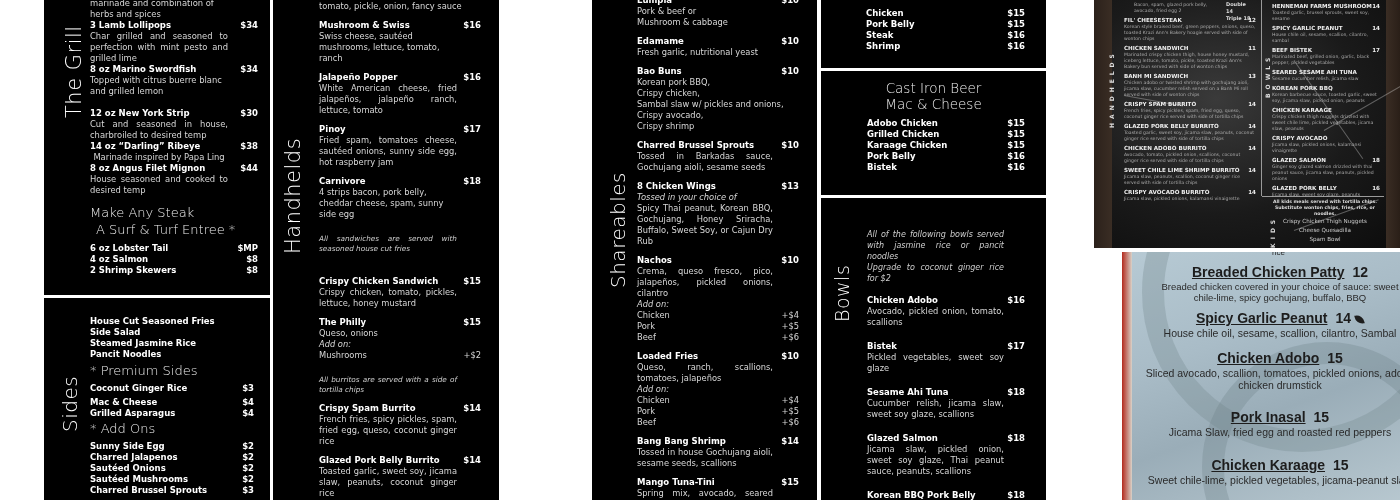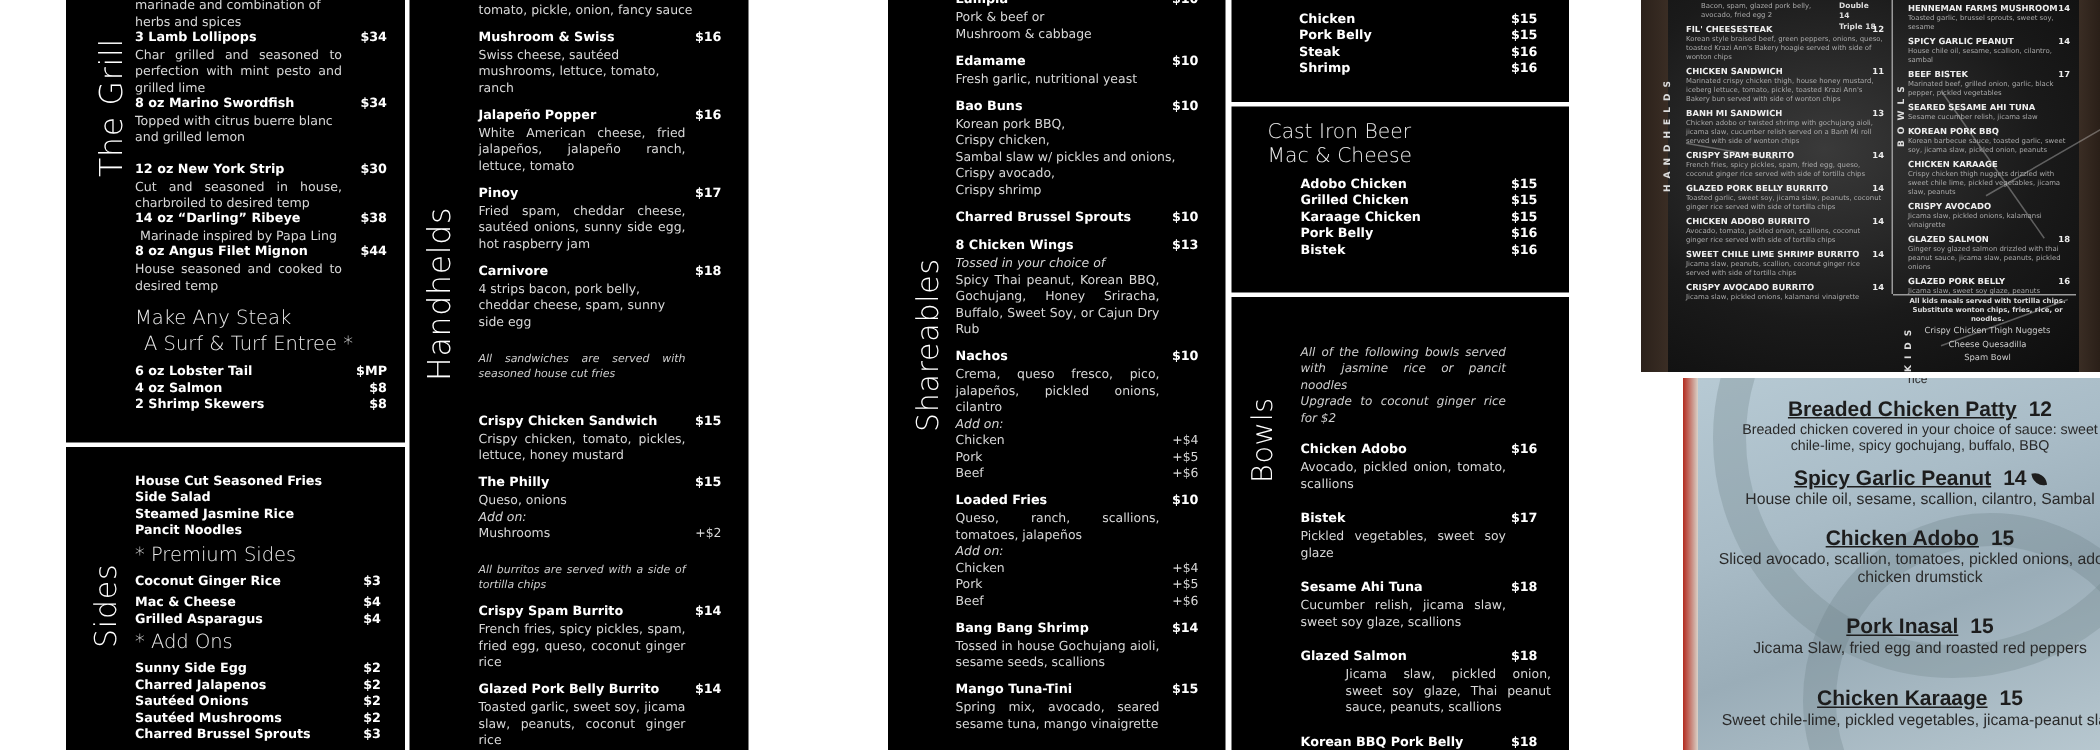--- a/index.html
+++ b/index.html
@@ -15,21 +15,21 @@
   .items { position: absolute; }
   .item { position: relative; }
   .row { display: flex; justify-content: space-between; align-items: baseline; }
   .name { font-weight: bold; font-size: 8.5px; line-height: 11px; color: #fff; }
   .price { font-weight: bold; font-size: 8.5px; line-height: 11px; color: #fff; }
   .desc { font-size: 8.3px; line-height: 11px; color: #d8d8d8; text-align: justify; }
   .note { font-style: italic; font-size: 7.3px; line-height: 10px; color: #cfcfcf; text-align: justify; }
   .addon-h { font-style: italic; font-size: 8.3px; line-height: 11px; color: #d8d8d8; }
   .addon { display: flex; justify-content: space-between; font-size: 8.3px; line-height: 11px; color: #d8d8d8; }
   .sub-h { font-weight: 300; font-size: 13px; line-height: 17px; color: #eee; }
-  .center-h { font-weight: 300; font-size: 13.5px; line-height: 16px; color: #eee; margin-left: 24px; }
+  .center-h { text-align: center; font-weight: 300; font-size: 13.5px; line-height: 16px; color: #eee; }
 
   
   .grill .desc { font-size: 8.4px; }
 
   
   .photo1 {
     position: absolute; left: 1094px; top: 0; width: 306px; height: 248px;
     background: radial-gradient(ellipse at 40% 40%, #3a3a3a 0%, #1a1a1a 55%, #0c0c0c 100%);
     overflow: hidden;
   }
@@ -184,21 +184,21 @@
           <span class="name">Jalapeño Popper</span>
           <span class="price">$16</span>
         </div>
       <div class="desc" style="width:138px;">White American cheese, fried jalapeños, jalapeño ranch, lettuce, tomato</div>
     </div>
     <div class="item" style="margin-bottom:8px;">
       <div class="row">
           <span class="name">Pinoy</span>
           <span class="price">$17</span>
         </div>
-      <div class="desc" style="width:138px;">Fried spam, cheddar cheese, sautéed onions, sunny side egg, hot raspberry jam</div>
+      <div class="desc" style="width:138px;">Fried spam, tomatoes cheese, sautéed onions, sunny side egg, hot raspberry jam</div>
     </div>
     <div class="item" style="margin-bottom:14px;">
       <div class="row">
           <span class="name">Carnivore</span>
           <span class="price">$18</span>
         </div>
       <div class="desc" style="width:138px; text-align:left;">4 strips bacon, pork belly, cheddar cheese, spam, sunny side egg</div>
     </div>
 
     <div class="note" style="width:138px; margin-bottom:22px;">All sandwiches are served with seasoned house cut fries</div>
@@ -276,20 +276,21 @@
 Crispy chicken,
 Sambal slaw w/ pickles and onions,
 Crispy avocado,
 Crispy shrimp</div>
     </div>
     <div class="item" style="margin-bottom:8px;">
       <div class="row">
           <span class="name">Charred Brussel Sprouts</span>
           <span class="price">$10</span>
         </div>
+      <div class="desc" style="width:136px;">Tossed in Barkadas sauce, Gochujang aioli, sesame seeds</div>
     </div>
     <div class="item" style="margin-bottom:8px;">
       <div class="row">
           <span class="name">8 Chicken Wings</span>
           <span class="price">$13</span>
         </div>
       <div class="addon-h">Tossed in your choice of</div>
       <div class="desc" style="width:136px;">Spicy Thai peanut, Korean BBQ, Gochujang, Honey Sriracha, Buffalo, Sweet Soy, or Cajun Dry Rub</div>
     </div>
     <div class="item" style="margin-bottom:8px;">
@@ -424,21 +425,21 @@
           <span class="name">Sesame Ahi Tuna</span>
           <span class="price">$18</span>
         </div>
       <div class="desc" style="width:137px;">Cucumber relish, jicama slaw, sweet soy glaze, scallions</div>
     </div>
     <div class="item" style="margin-bottom:13px;">
       <div class="row">
           <span class="name">Glazed Salmon</span>
           <span class="price">$18</span>
         </div>
-      <div class="desc" style="width:137px;margin-left:30px;">Jicama slaw, pickled onion, sweet soy glaze, Thai peanut sauce, peanuts, scallions</div>
+      <div class="desc" style="width:137px;">Jicama slaw, pickled onion, sweet soy glaze, Thai peanut sauce, peanuts, scallions</div>
     </div>
     <div class="item">
       <div class="row">
           <span class="name">Korean BBQ Pork Belly</span>
           <span class="price">$18</span>
         </div>
     </div>
   </div>
 </div>
 

